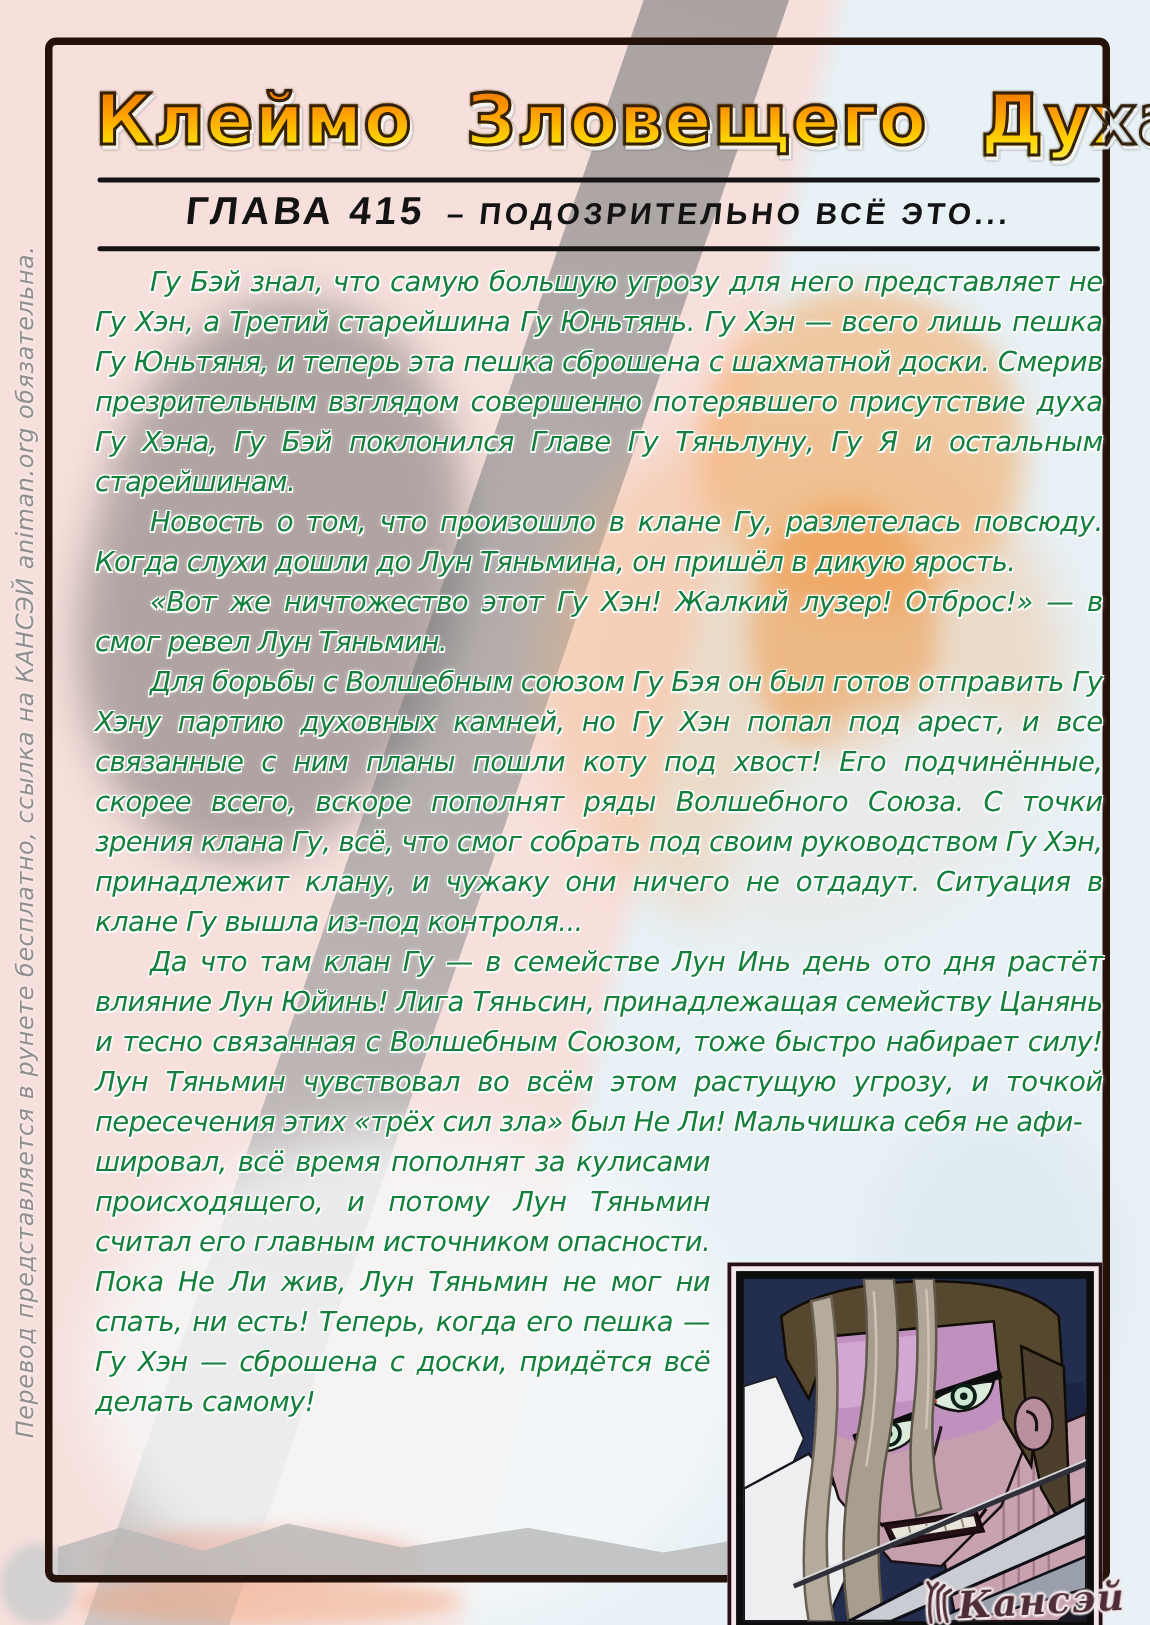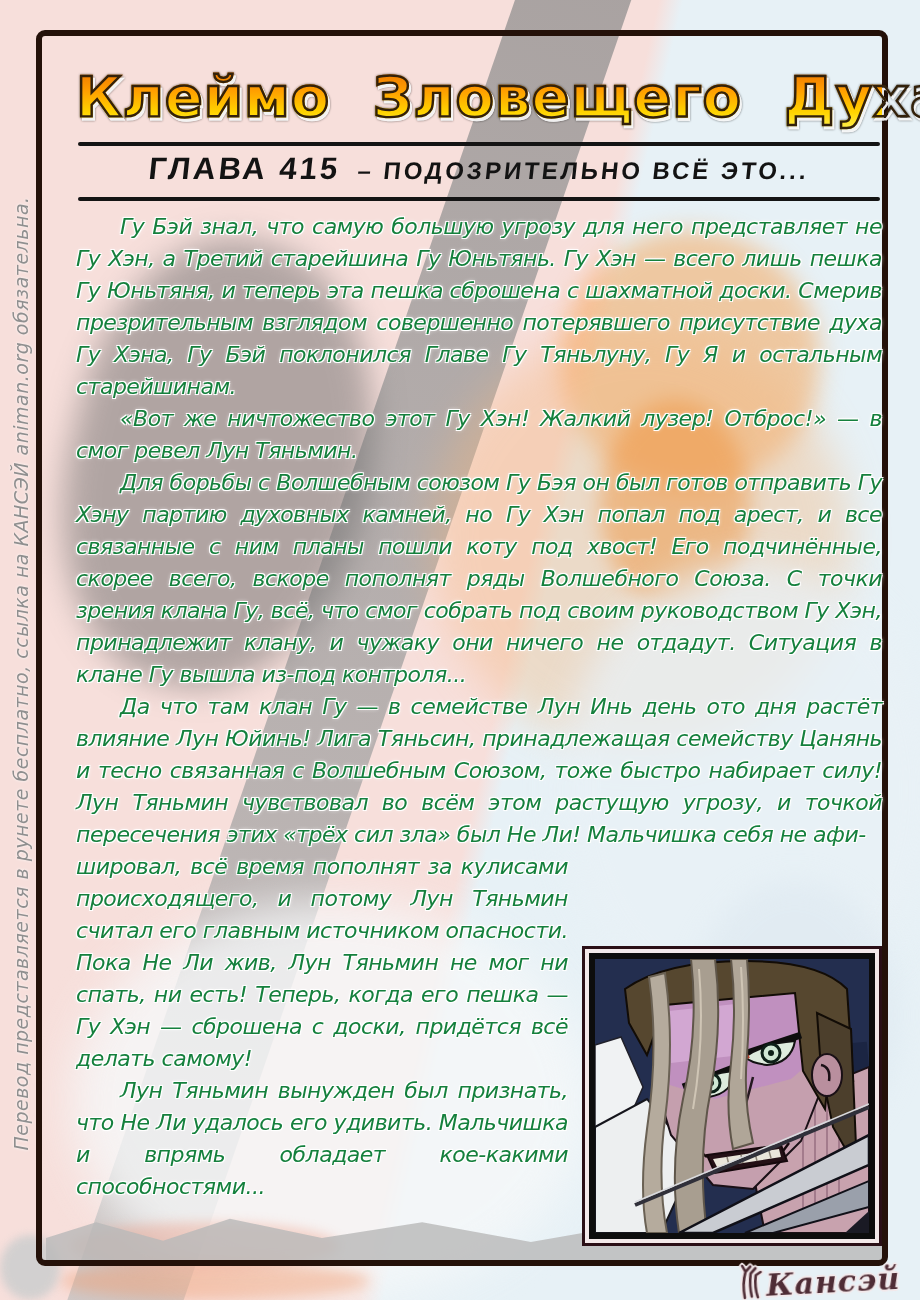--- a/index.html
+++ b/index.html
@@ -102,20 +102,21 @@
   <h1 class="title">Клеймо Зловещего Духа</h1>
   <div class="rule"></div>
   <div class="chapter">
     <span class="num">Глава 415</span>
     <span class="sub">– Подозрительно всё это...</span>
   </div>
   <div class="rule"></div>
 
   <div class="body-text">
     <p>Гу Бэй знал, что самую большую угрозу для него представляет не Гу Хэн, а Третий старейшина Гу Юньтянь. Гу Хэн — всего лишь пешка Гу Юньтяня, и теперь эта пешка сброшена с шахматной доски. Смерив презрительным взглядом совершенно потерявшего присутствие духа Гу Хэна, Гу Бэй поклонился Главе Гу Тяньлуну, Гу Я и остальным старейшинам.</p>
+    <p>Новость о том, что произошло в клане Гу, разлетелась повсюду. Когда слухи дошли до Лун Тяньмина, он пришёл в дикую ярость.</p>
     <p>«Вот же ничтожество этот Гу Хэн! Жалкий лузер! Отброс!» — в смог ревел Лун Тяньмин.</p>
     <p>Для борьбы с Волшебным союзом Гу Бэя он был готов отправить Гу Хэну партию духовных камней, но Гу Хэн попал под арест, и все связанные с ним планы пошли коту под хвост! Его подчинённые, скорее всего, вскоре пополнят ряды Волшебного Союза. С точки зрения клана Гу, всё, что смог собрать под своим руководством Гу Хэн, принадлежит клану, и чужаку они ничего не отдадут. Ситуация в клане Гу вышла из-под контроля...</p>
     <p>Да что там клан Гу — в семействе Лун Инь день ото дня растёт влияние Лун Юйинь! Лига Тяньсин, принадлежащая семейству Цанянь и тесно связанная с Волшебным Союзом, тоже быстро набирает силу! Лун Тяньмин чувствовал во всём этом растущую угрозу, и точкой пересечения этих «трёх сил зла» был Не Ли! Мальчишка себя не афи-</p>
 
     <div class="clearfix">
       <div class="panel-outer">
         <div class="panel-inner">
           <svg width="274" height="274" viewBox="0 0 274 274">
             <rect width="274" height="274" fill="#232e4f"></rect>
             <rect x="150" y="88" width="124" height="46" fill="#1b2543" transform="rotate(-5 212 111)"></rect>
@@ -162,21 +163,20 @@
 
             <path d="M40,246 L274,148" stroke="#30303a" stroke-width="4"></path>
             <path d="M40,243 L274,145" stroke="#d8dade" stroke-width="1.5"></path>
             <path d="M84,274 L274,176 L274,206 L118,274 Z" fill="#c9ccd2" stroke="#101018" stroke-width="2.5"></path>
             <path d="M150,274 L274,222 L274,248 L178,274 Z" fill="#9aa0ab" stroke="#101018" stroke-width="2"></path>
             <path d="M250,274 L274,252 L274,274 Z" fill="#1a1a24"></path>
           </svg>
         </div>
       </div>
       <p class="cont">шировал, всё время пополнят за кулисами происходящего, и потому Лун Тяньмин считал его главным источником опасности. Пока Не Ли жив, Лун Тяньмин не мог ни спать, ни есть! Теперь, когда его пешка — Гу Хэн — сброшена с доски, придётся всё делать самому!</p>
-      <p>Лун Тяньмин вынужден был признать, что Не Ли удалось его удивить. Мальчишка и впрямь обладает кое-какими способностями...</p>
     </div>
   </div>
 </div>
 
 <div class="kansei">
   <svg width="26" height="36" viewBox="0 0 26 36">
     <path d="M6,34 Q4,20 8,8 M8,8 L5,2 M8,8 L13,3 M13,10 Q11,22 13,33 M13,10 L18,5 M18,12 Q16,24 19,34 M18,12 L23,9" stroke="#4f2d36" stroke-width="2.6" fill="none" stroke-linecap="round"></path>
   </svg>
   <span class="logo-text">Кансэй</span>
 </div>

